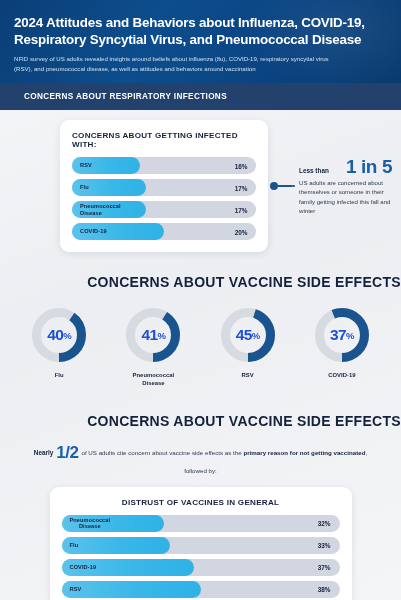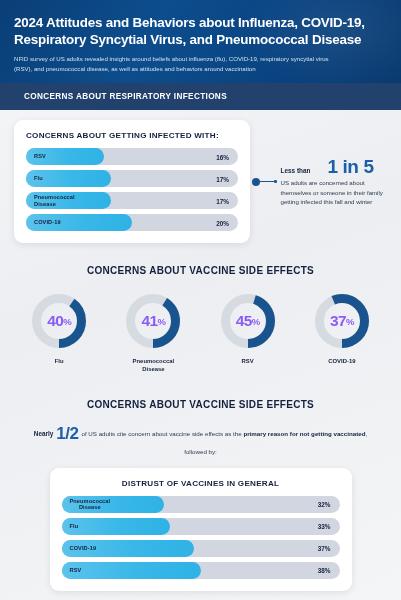--- a/index.html
+++ b/index.html
@@ -58,20 +58,21 @@
     font-size: 8.2px;
     font-weight: bold;
     letter-spacing: 0.35px;
   }
 
   
   .card {
     background: #ffffff;
     border-radius: 9px;
     box-shadow: 0 2px 7px rgba(20,40,80,0.10);
+    margin-left: 46px;
   }
 
   
   .block1 {
     display: flex;
     align-items: center;
     padding: 10px 8px 0 14px;
   }
   .card1 {
     width: 236px;
@@ -171,24 +172,25 @@
     color: #2c3a4f;
     margin-top: 2px;
   }
 
   
   .donut-section {
     margin-top: 22px;
     text-align: center;
   }
   .section-heading {
-    font-size: 10px;
+    font-size: 14px;
     font-weight: bold;
     letter-spacing: 0.3px;
     color: #14213d;
+    text-align: right;
   }
   .donut-row {
     display: flex;
     justify-content: space-around;
     align-items: flex-start;
     margin-top: 16px;
     padding: 0 12px;
   }
   .donut-item { width: 78px; }
   .donut-wrap {
@@ -198,21 +200,21 @@
   }
   .donut-wrap svg { display: block; transform: rotate(-90deg) scaleX(-1); }
   .donut-center {
     position: absolute;
     inset: 0;
     display: flex;
     align-items: center;
     justify-content: center;
     font-size: 15.5px;
     font-weight: bold;
-    color: #8b5cf6;
+    color: #1d4ed8;
     letter-spacing: -0.6px;
   }
   .donut-center .pct { font-size: 9.5px; }
   .donut-label {
     margin-top: 8px;
     font-size: 5.9px;
     font-weight: bold;
     color: #14213d;
     line-height: 1.25;
     white-space: pre-line;

